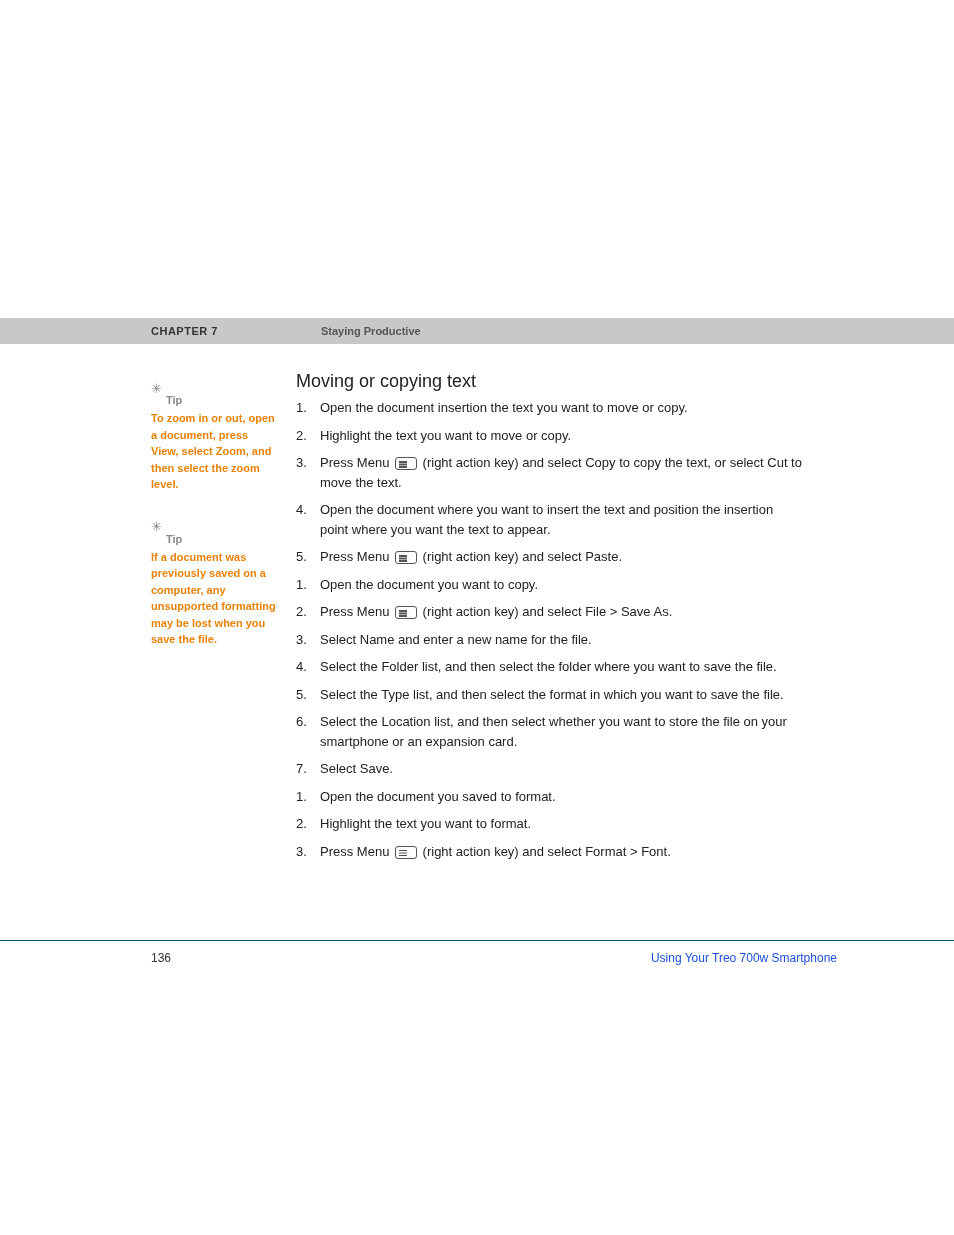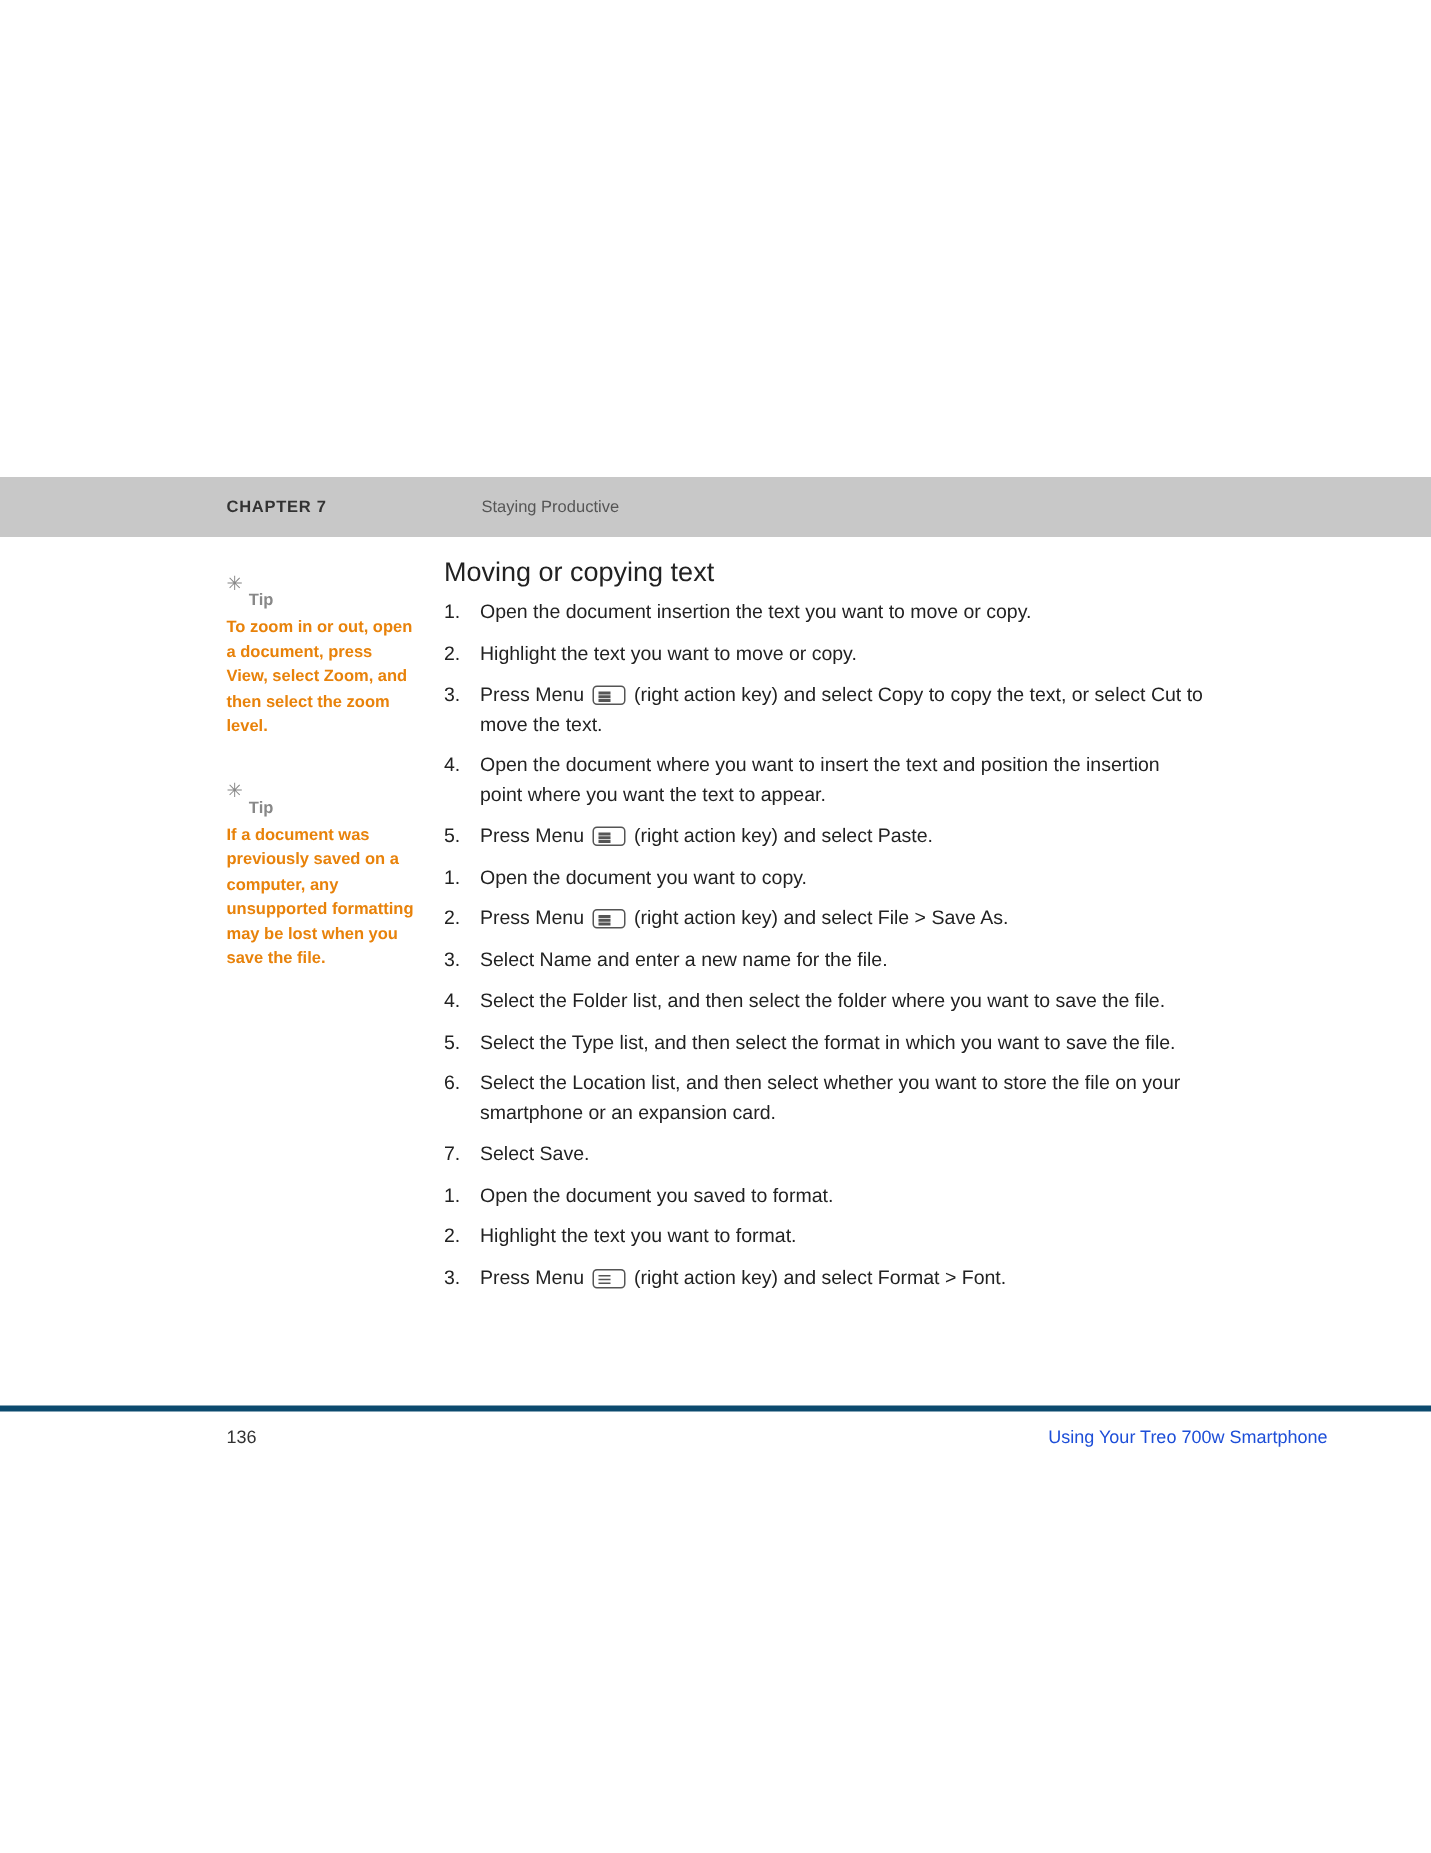--- a/index.html
+++ b/index.html
@@ -19,38 +19,38 @@
       position: relative;
       background: #fff;
     }
 
     
     .chapter-header {
       position: absolute;
       top: 318px;
       left: 0;
       right: 0;
-      height: 40px;
+      height: 26px;
       background: #c8c8c8;
       display: flex;
       align-items: center;
       padding: 0 151px 0 151px;
     }
 
     .chapter-header .chapter-label {
       font-size: 11px;
       font-weight: bold;
       color: #333;
       letter-spacing: 0.5px;
       min-width: 170px;
     }
 
     .chapter-header .chapter-title {
       font-size: 11px;
-      font-weight: normal;
+      font-weight: bold;
       color: #555;
     }
 
     
     .content-area {
       position: absolute;
       top: 370px;
       left: 151px;
       right: 151px;
       display: flex;
@@ -162,22 +162,22 @@
       background: #555;
       box-shadow: 0 2.5px 0 #555, 0 5px 0 #555;
     }
 
     
     .footer-area {
       position: absolute;
       bottom: 270px;
       left: 0;
       right: 0;
-      border-top: 4px solid #0c4a6e;
-      padding: 10px 69px 0 151px;
+      border-top: 1px solid #0c4a6e;
+      padding: 10px 117px 0 151px;
       display: flex;
       justify-content: space-between;
       align-items: center;
     }
 
     .footer-page-num {
       font-size: 12px;
       color: #333;
     }
 

